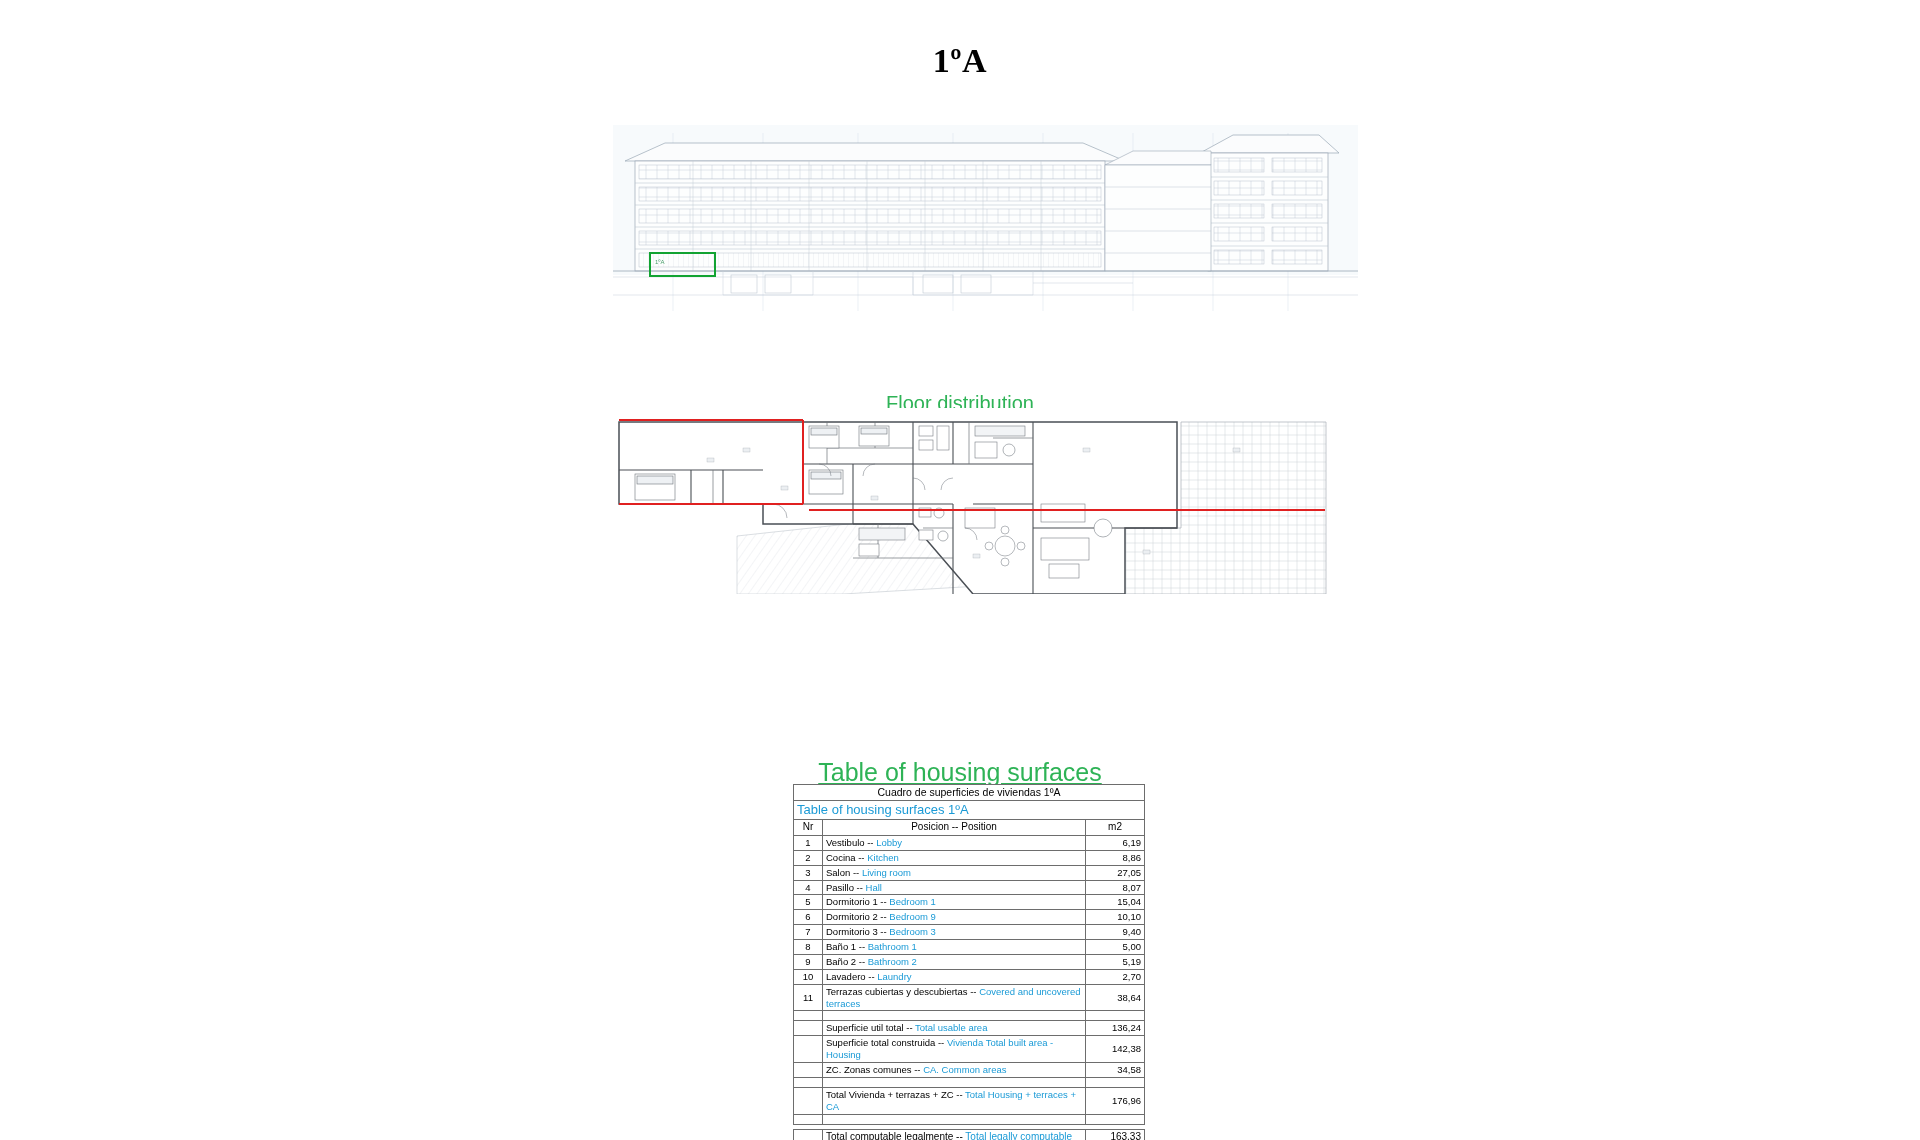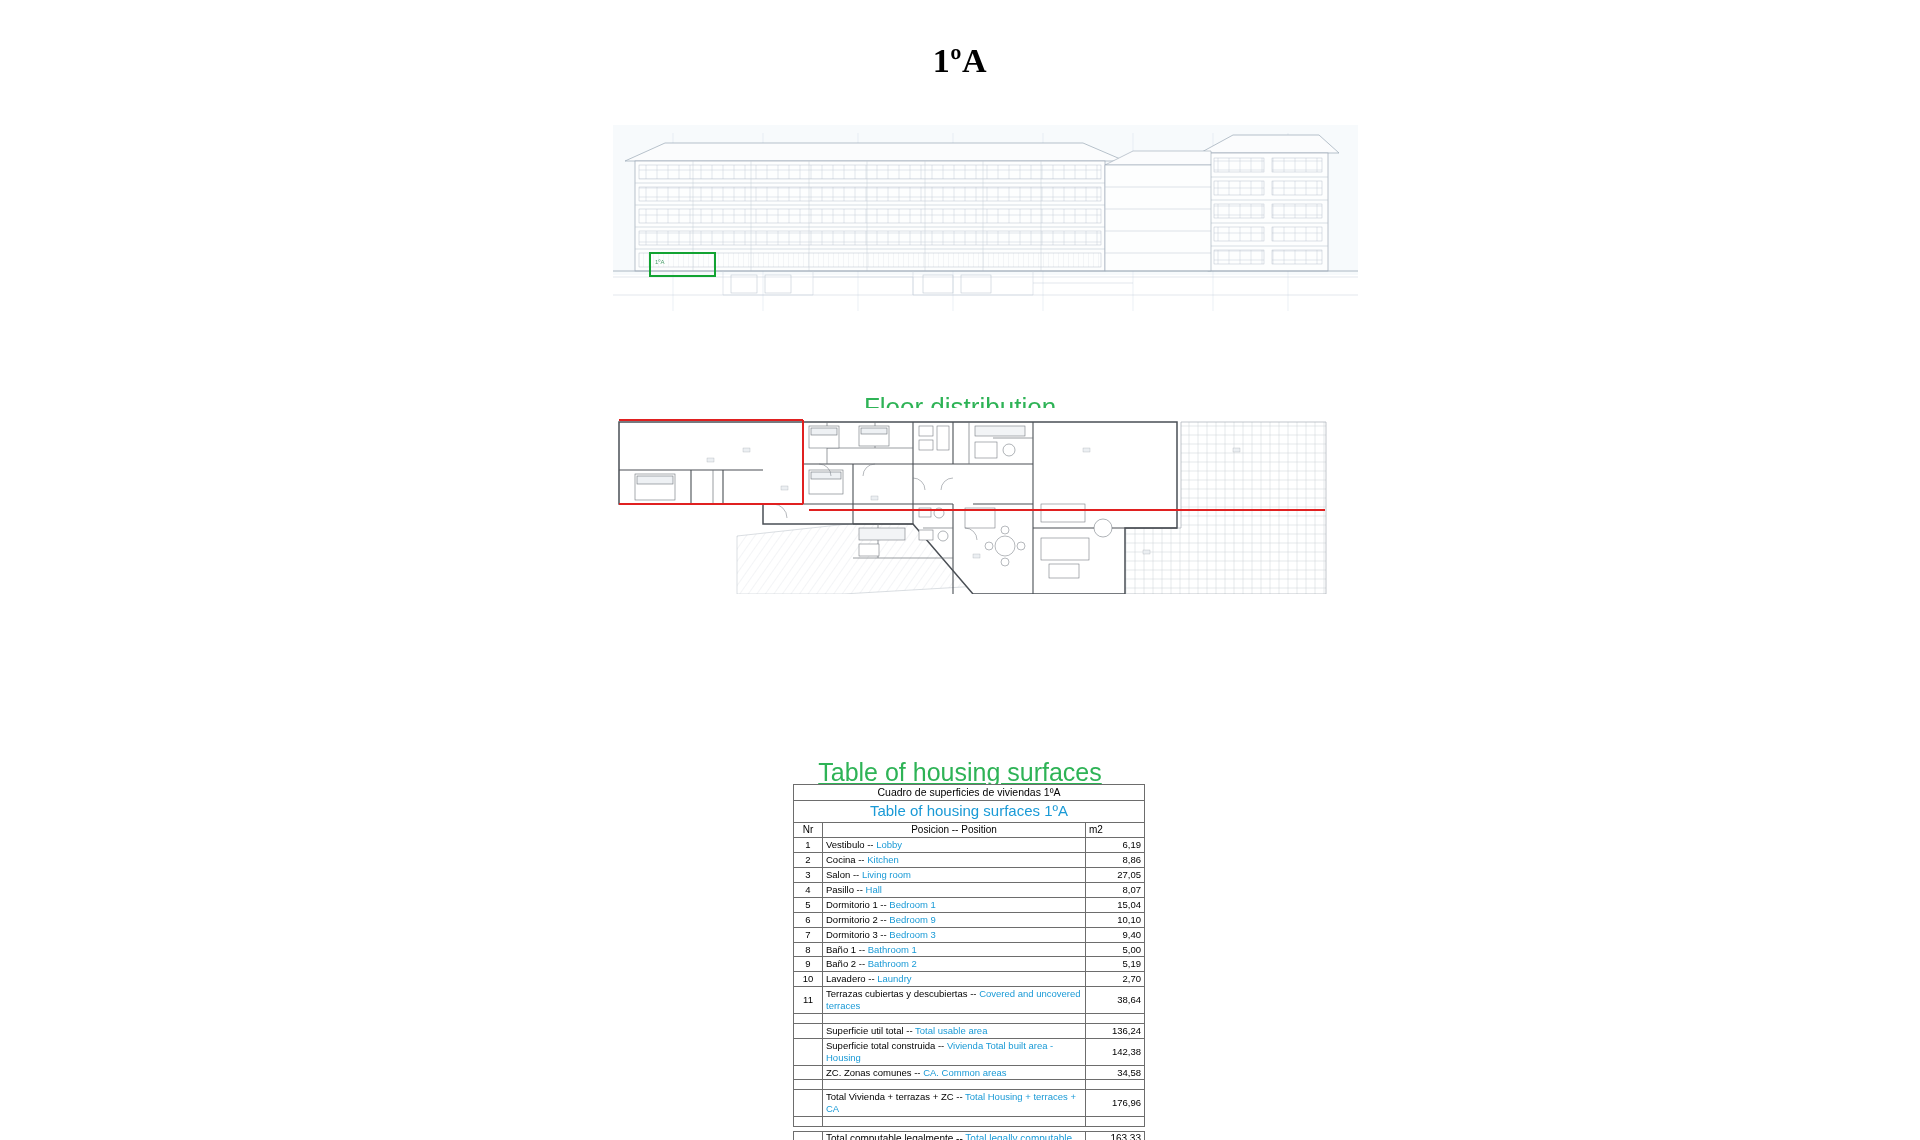--- a/index.html
+++ b/index.html
@@ -66,21 +66,21 @@
   .section-heading {
     position: absolute;
     width: 1920px;
     left: 0;
     text-align: center;
     color: #2eb356;
     font-family: "Liberation Sans", sans-serif;
   }
   #floor-heading {
     top: 392px;
-    font-size: 26px;
+    font-size: 20px;
   }
   #table-heading {
     top: 758px;
     font-size: 25px;
     text-decoration: underline;
   }
 
   
   .plan-wrap {
     position: absolute;
@@ -114,23 +114,22 @@
     font-weight: normal;
     vertical-align: middle;
   }
   .ttl-es {
     text-align: center;
     font-weight: bold;
     font-size: 10.5px;
     padding: 3px 2px;
   }
   .ttl-en {
-    text-align: center;
     font-weight: bold;
-    font-size: 15px;
+    font-size: 13px;
     color: #1a9ad6;
     padding: 2px 2px;
   }
   .hdr td {
     font-weight: bold;
     text-align: center;
     font-size: 10px;
   }
   .col-nr { width: 22px; text-align: center; }
   .col-pos { }
@@ -400,21 +399,21 @@
     <tbody>
       <tr>
         <td class="ttl-es" colspan="3">Cuadro de superficies de viviendas 1ºA</td>
       </tr>
       <tr>
         <td class="ttl-en" colspan="3">Table of housing surfaces 1ºA</td>
       </tr>
       <tr class="hdr">
         <td class="col-nr">Nr</td>
         <td class="col-pos">Posicion -- Position</td>
-        <td class="col-m2" style="text-align:left">m2</td>
+        <td class="col-m2" style="text-align:center">m2</td>
       </tr>
 
     <tr>
           <td class="col-nr">1</td>
           <td class="col-pos">Vestibulo -- <span class="en">Lobby</span></td>
           <td class="col-m2">6,19</td>
         </tr>
         <tr>
           <td class="col-nr">2</td>
           <td class="col-pos">Cocina -- <span class="en">Kitchen</span></td>

